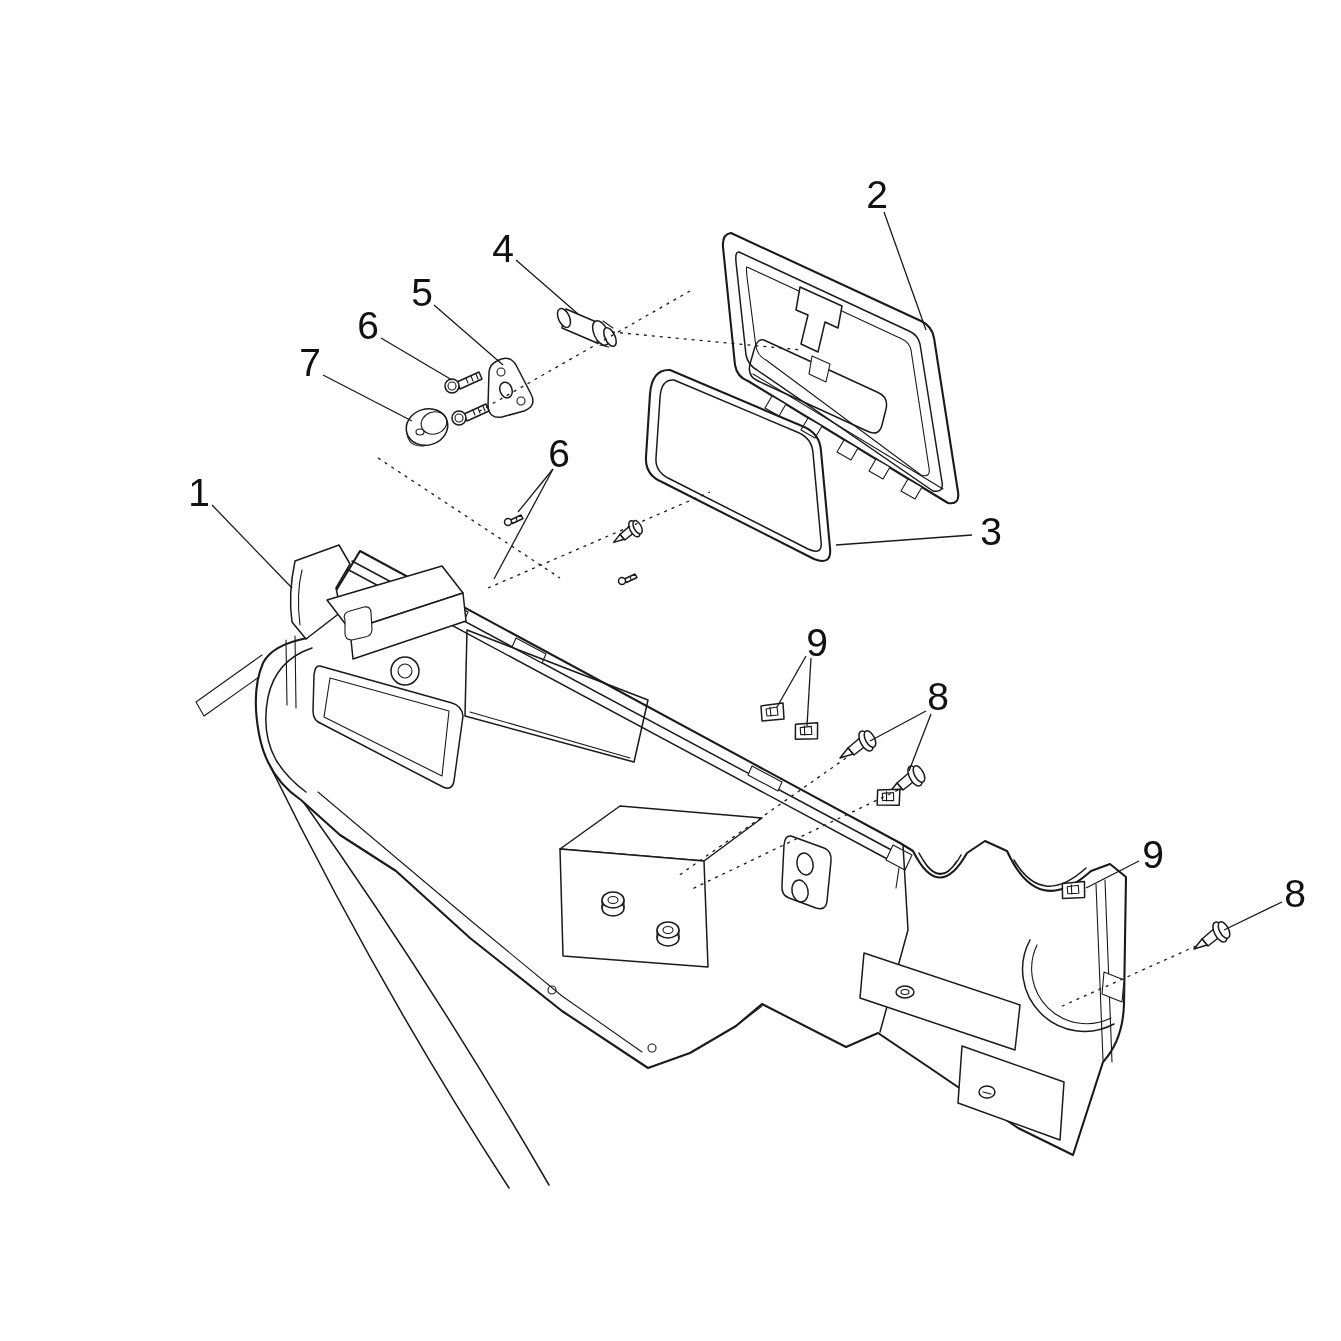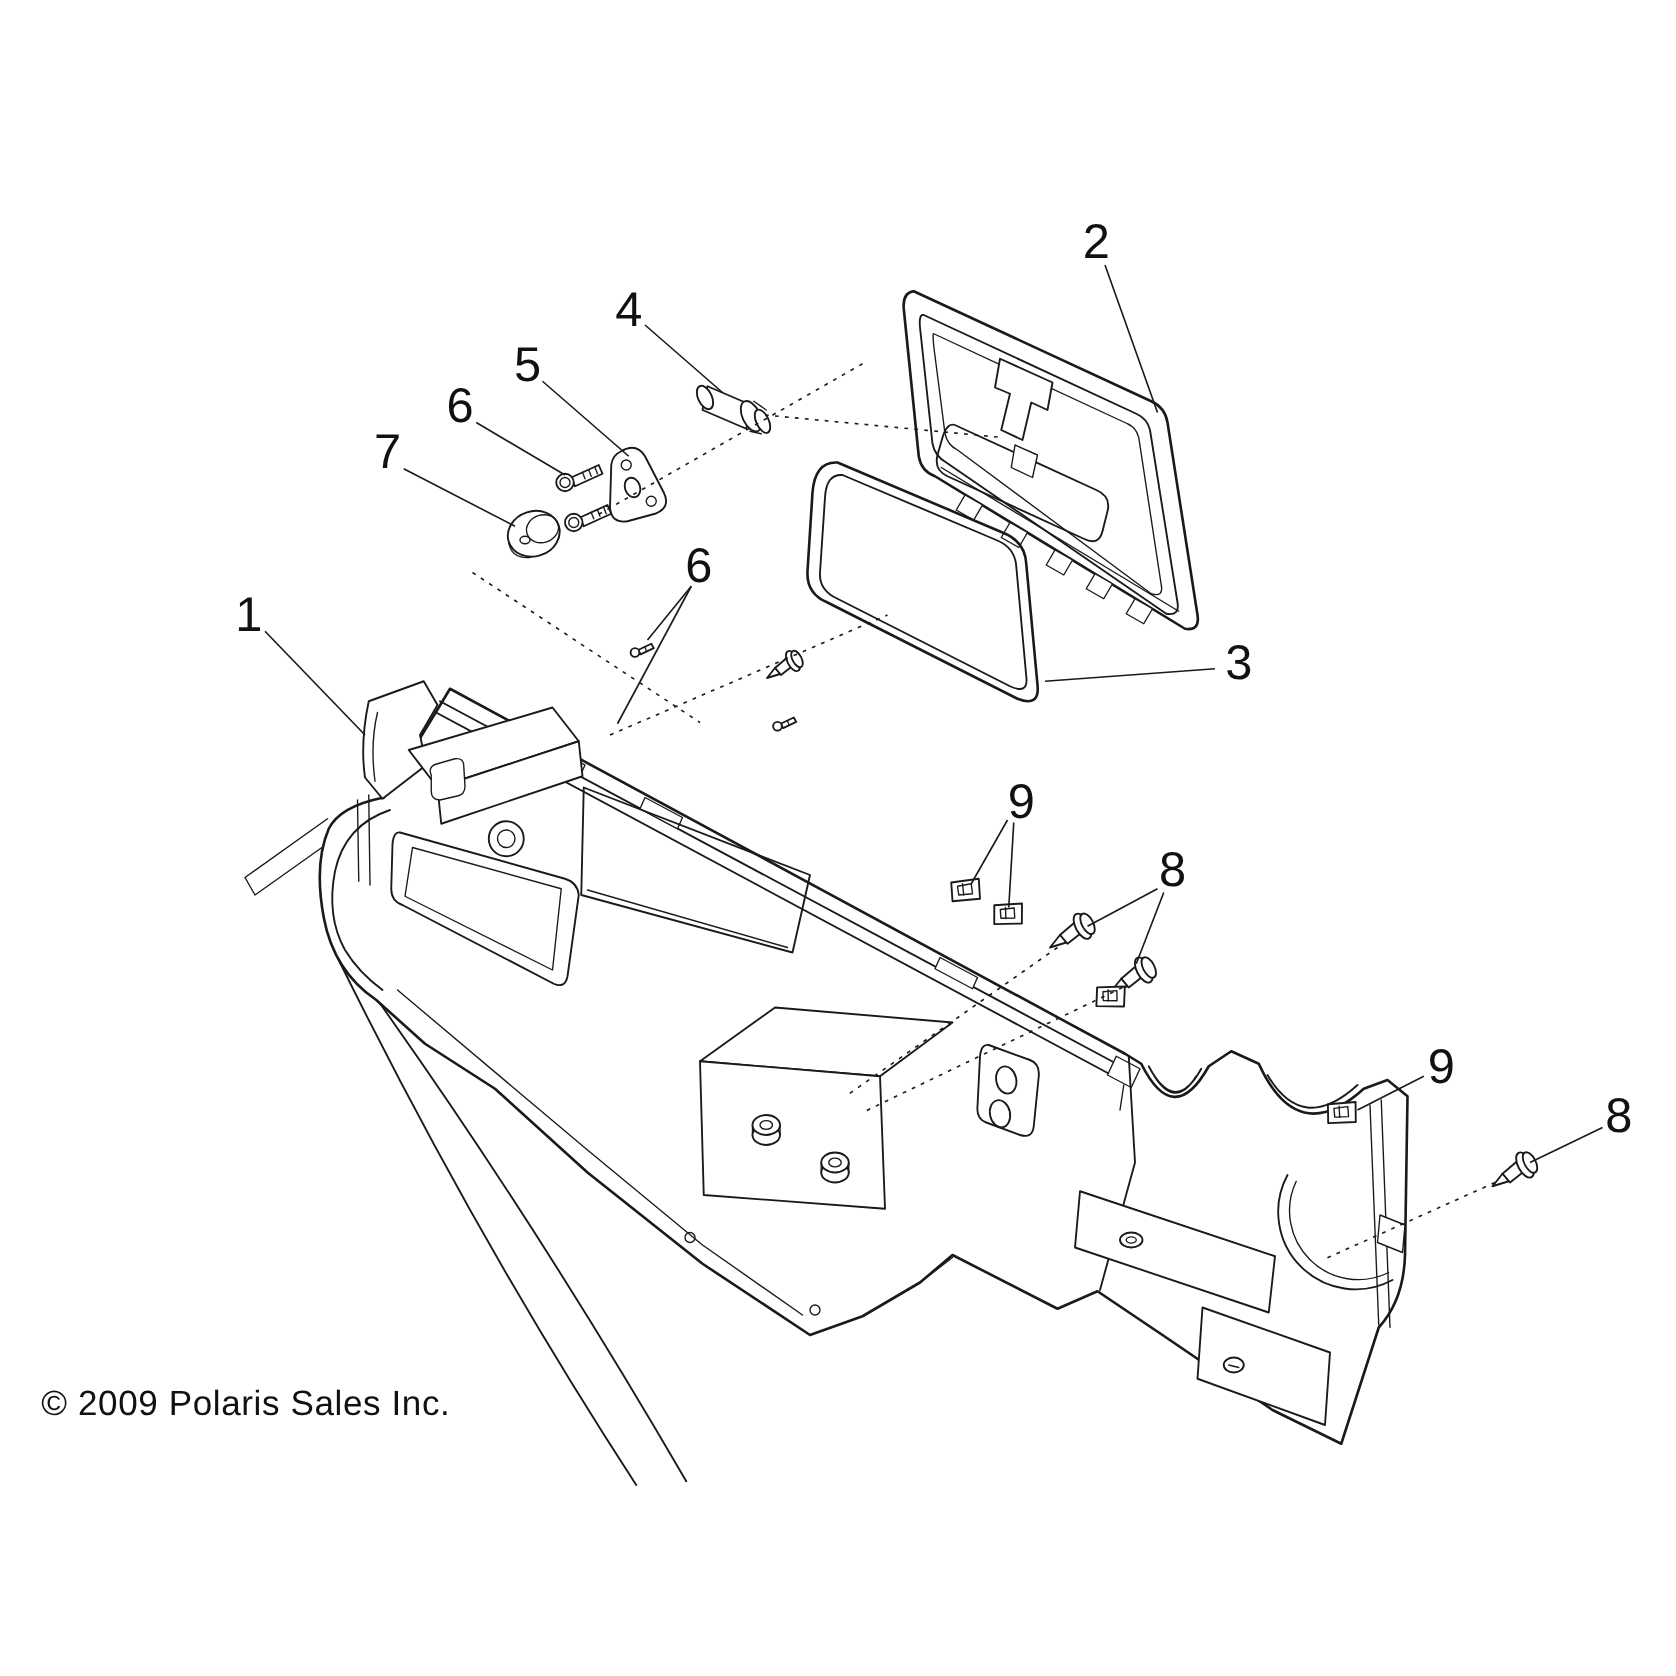--- a/index.html
+++ b/index.html
@@ -241,14 +241,13 @@
       <span class="callout" style="left: 422px; top: 292px;">5</span>
       <span class="callout" style="left: 368px; top: 325px;">6</span>
       <span class="callout" style="left: 310px; top: 362px;">7</span>
       <span class="callout" style="left: 559px; top: 453px;">6</span>
       <span class="callout" style="left: 817px; top: 642px;">9</span>
       <span class="callout" style="left: 938px; top: 696px;">8</span>
       <span class="callout" style="left: 1153px; top: 854px;">9</span>
       <span class="callout" style="left: 1295px; top: 893px;">8</span>
     </div>
 
-  <div class="copyright">© 2009 Polaris Sales Inc.</div>
 </div>
 
 </body></html>

